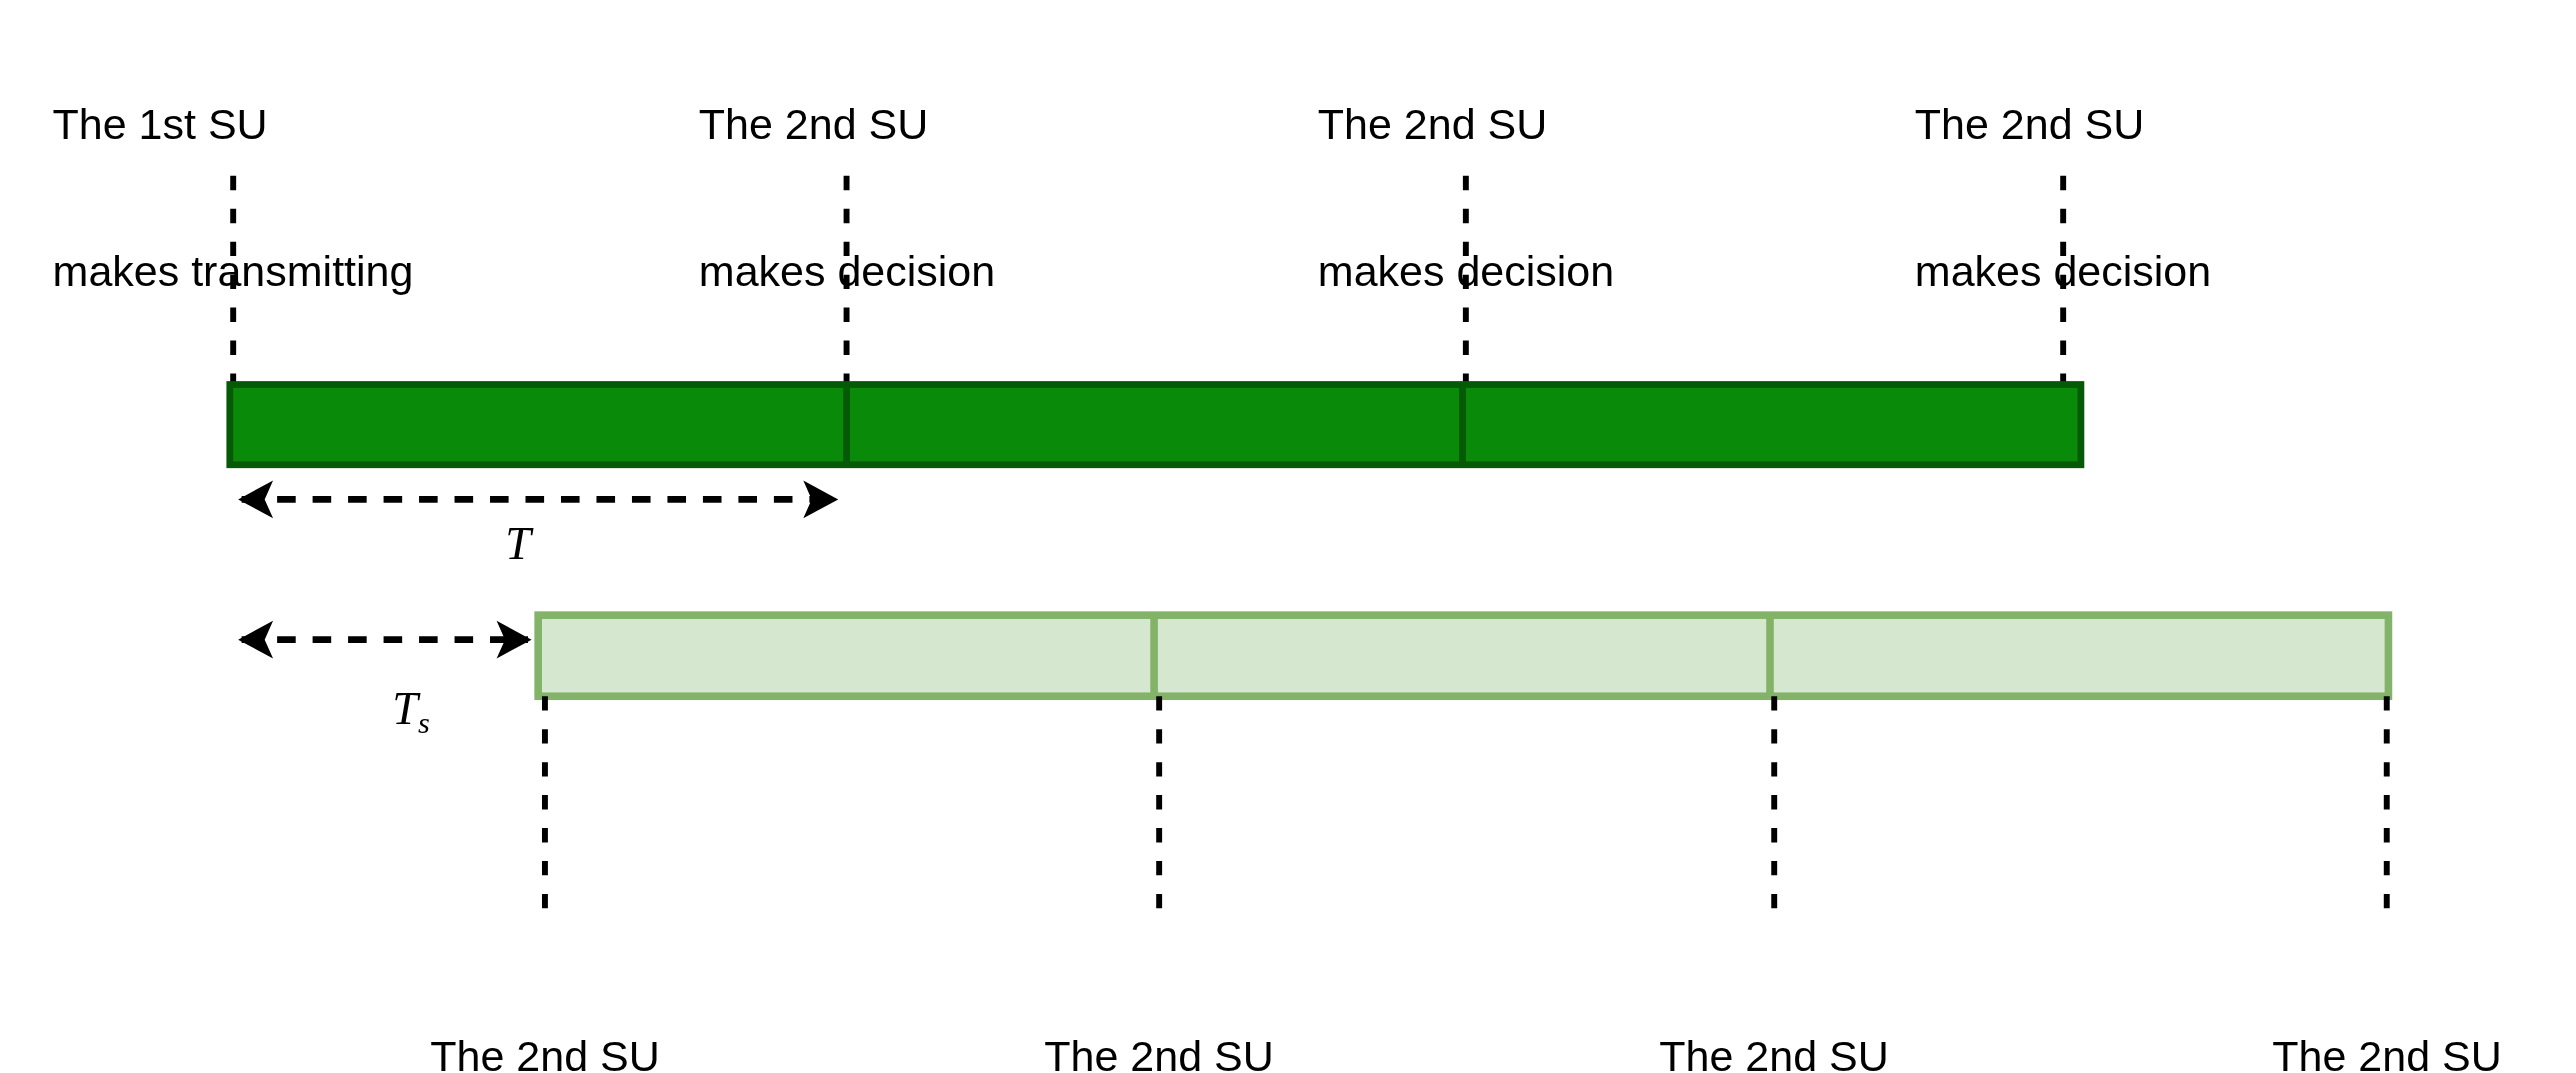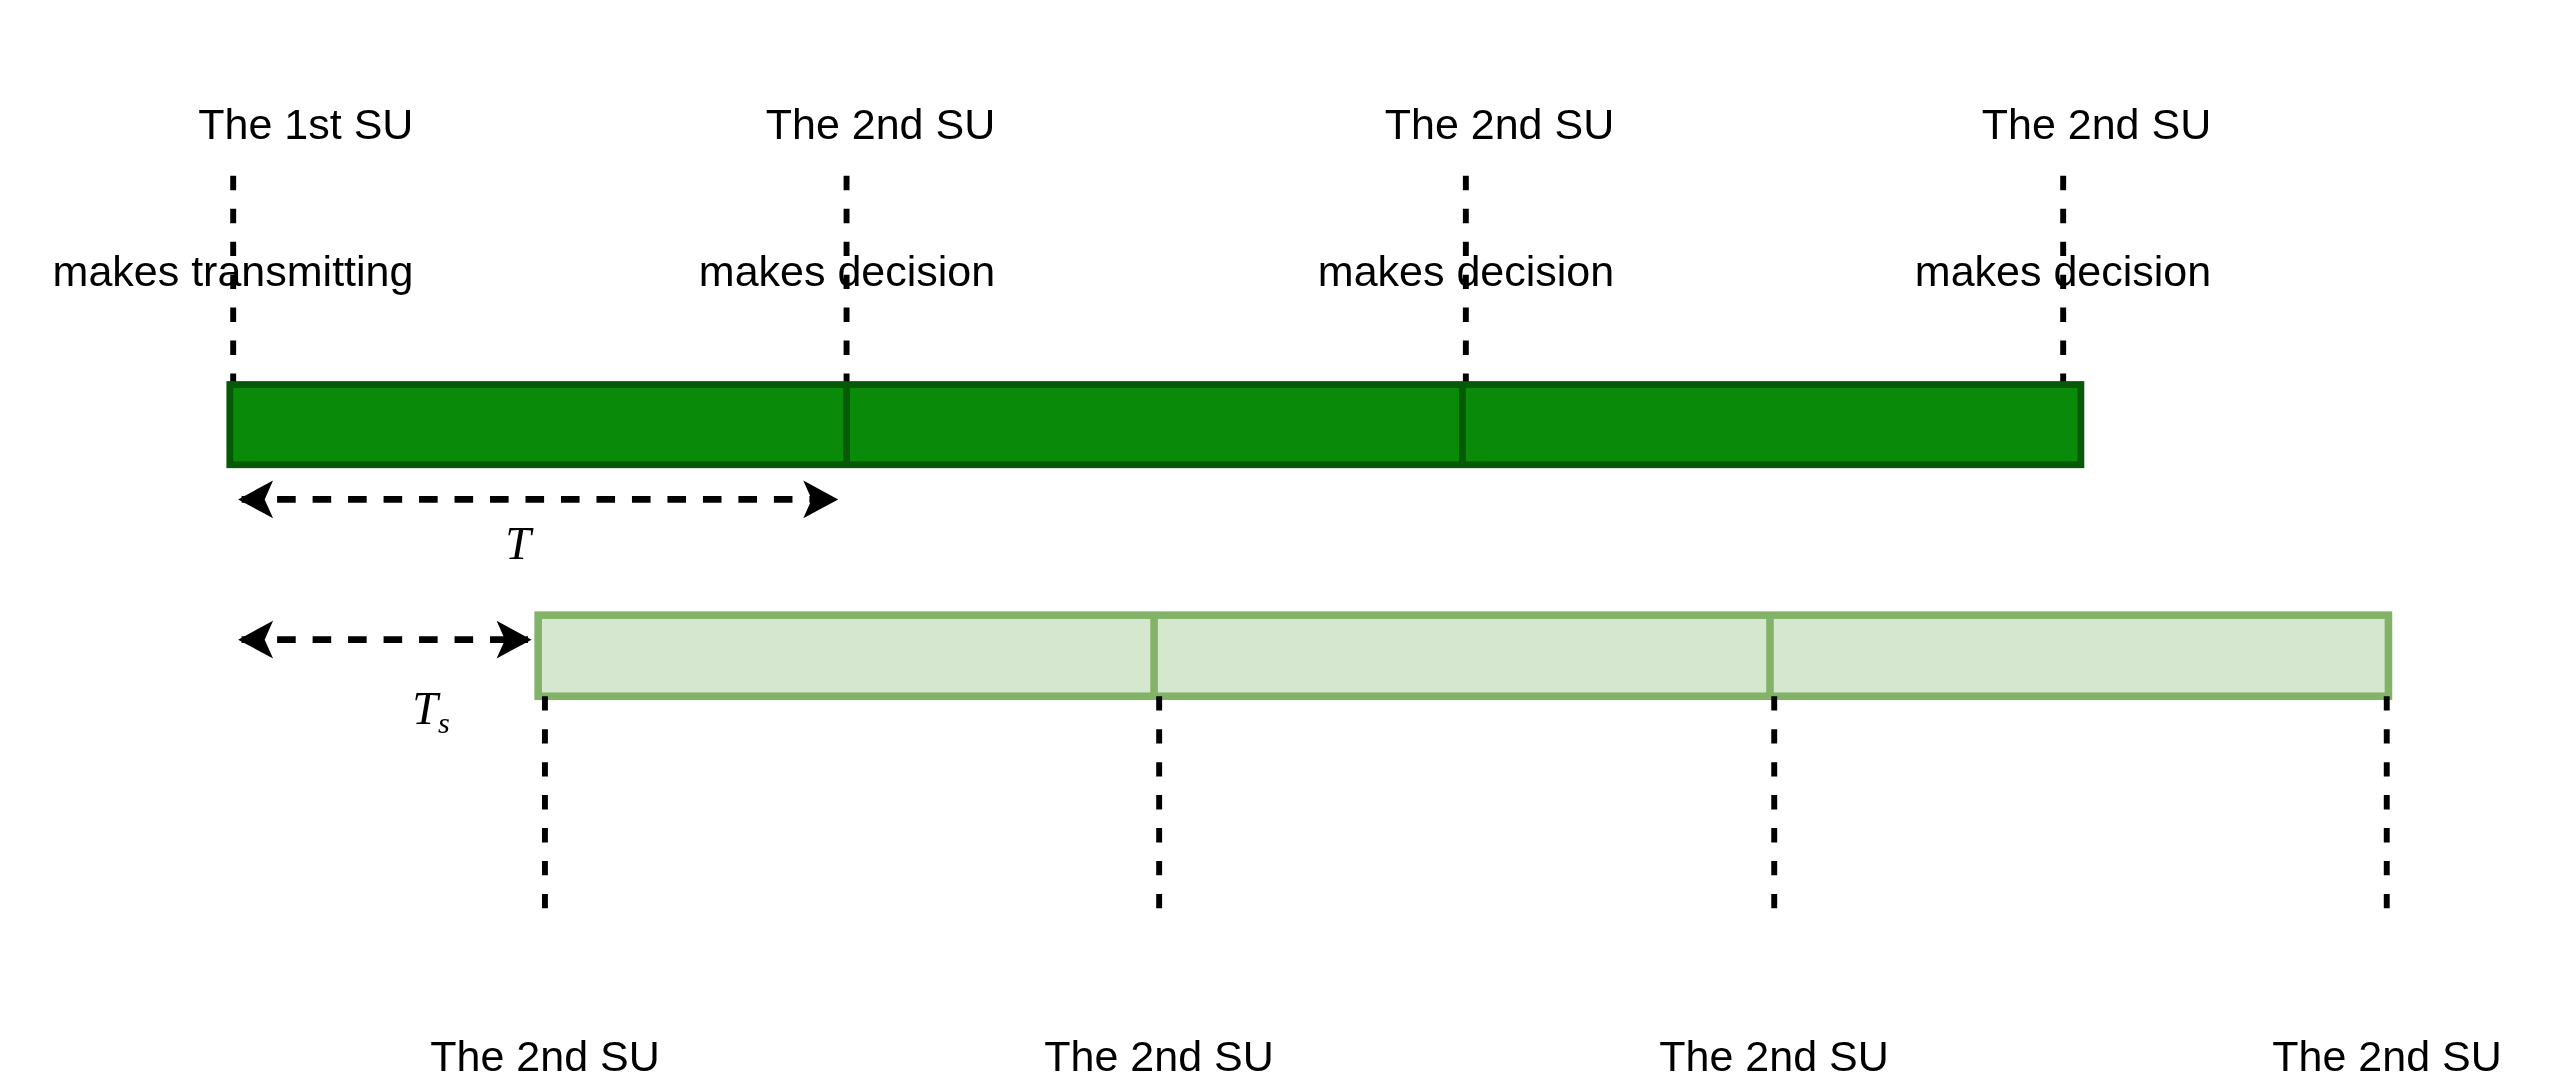--- a/index.html
+++ b/index.html
@@ -21,21 +21,21 @@
     left: 0;
     width: 2576px;
     height: 1074px;
   }
   .label {
     position: absolute;
     color: #000000;
     font-family: "Liberation Sans", sans-serif;
     font-size: 43px;
     line-height: 49px;
-    text-align: right;
+    text-align: left;
     white-space: pre;
     transform: translateX(-50%);
   }
   .label .ln { display: block; }
   .mathlabel {
     position: absolute;
     color: #000000;
     font-family: "Liberation Serif", serif;
     font-style: italic;
     font-size: 46px;
@@ -114,21 +114,21 @@
     <span class="ln">makes decision</span>
   </div>
   <div class="label" style="left:2063px; top:1.7px;">
     <span class="ln">The 2nd SU</span>
     <span class="ln">makes decision</span>
   </div>
 
   <div class="mathlabel" style="left:518px; top:521px;">
     <span>T</span>
   </div>
-  <div class="mathlabel" style="left:411px; top:686px;margin-left:20px;">
+  <div class="mathlabel" style="left:411px; top:686px;">
     <span>T</span><sub>s</sub>
   </div>
 
   <div class="label" style="left:545px; top:934px;">
     <span class="ln">The 2nd SU</span>
     
   </div>
   <div class="label" style="left:1159px; top:934px;">
     <span class="ln">The 2nd SU</span>
     

